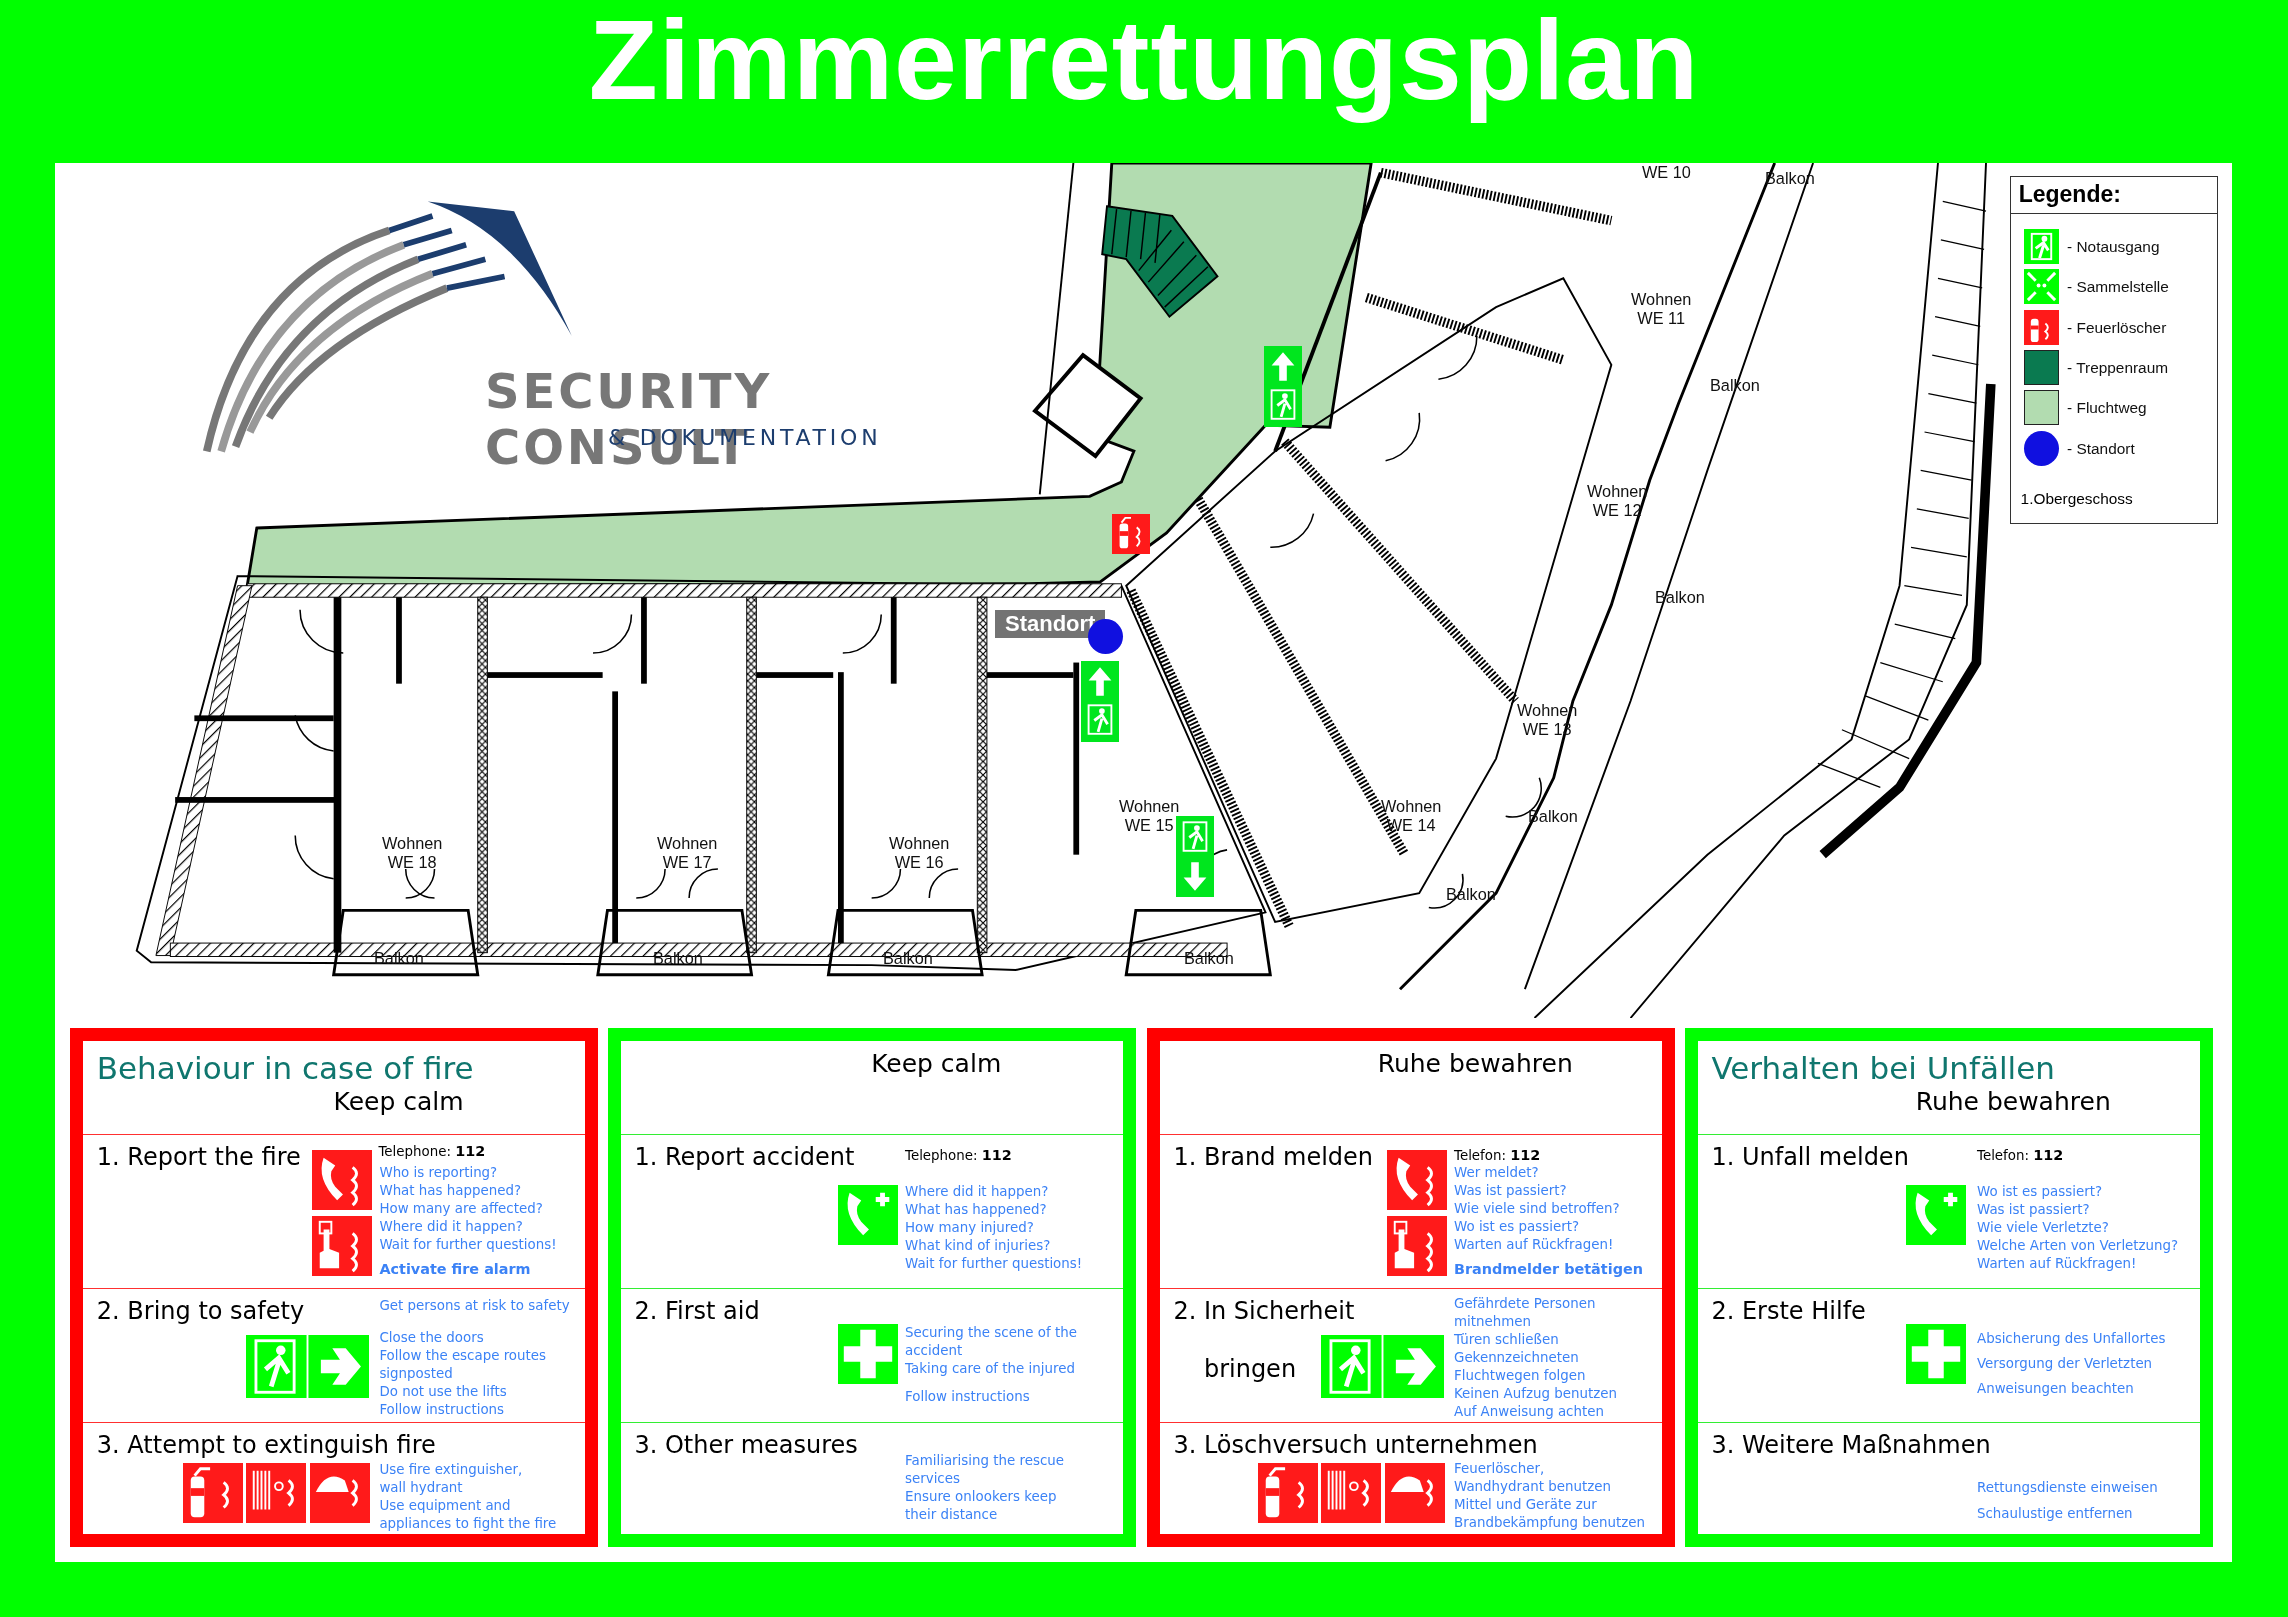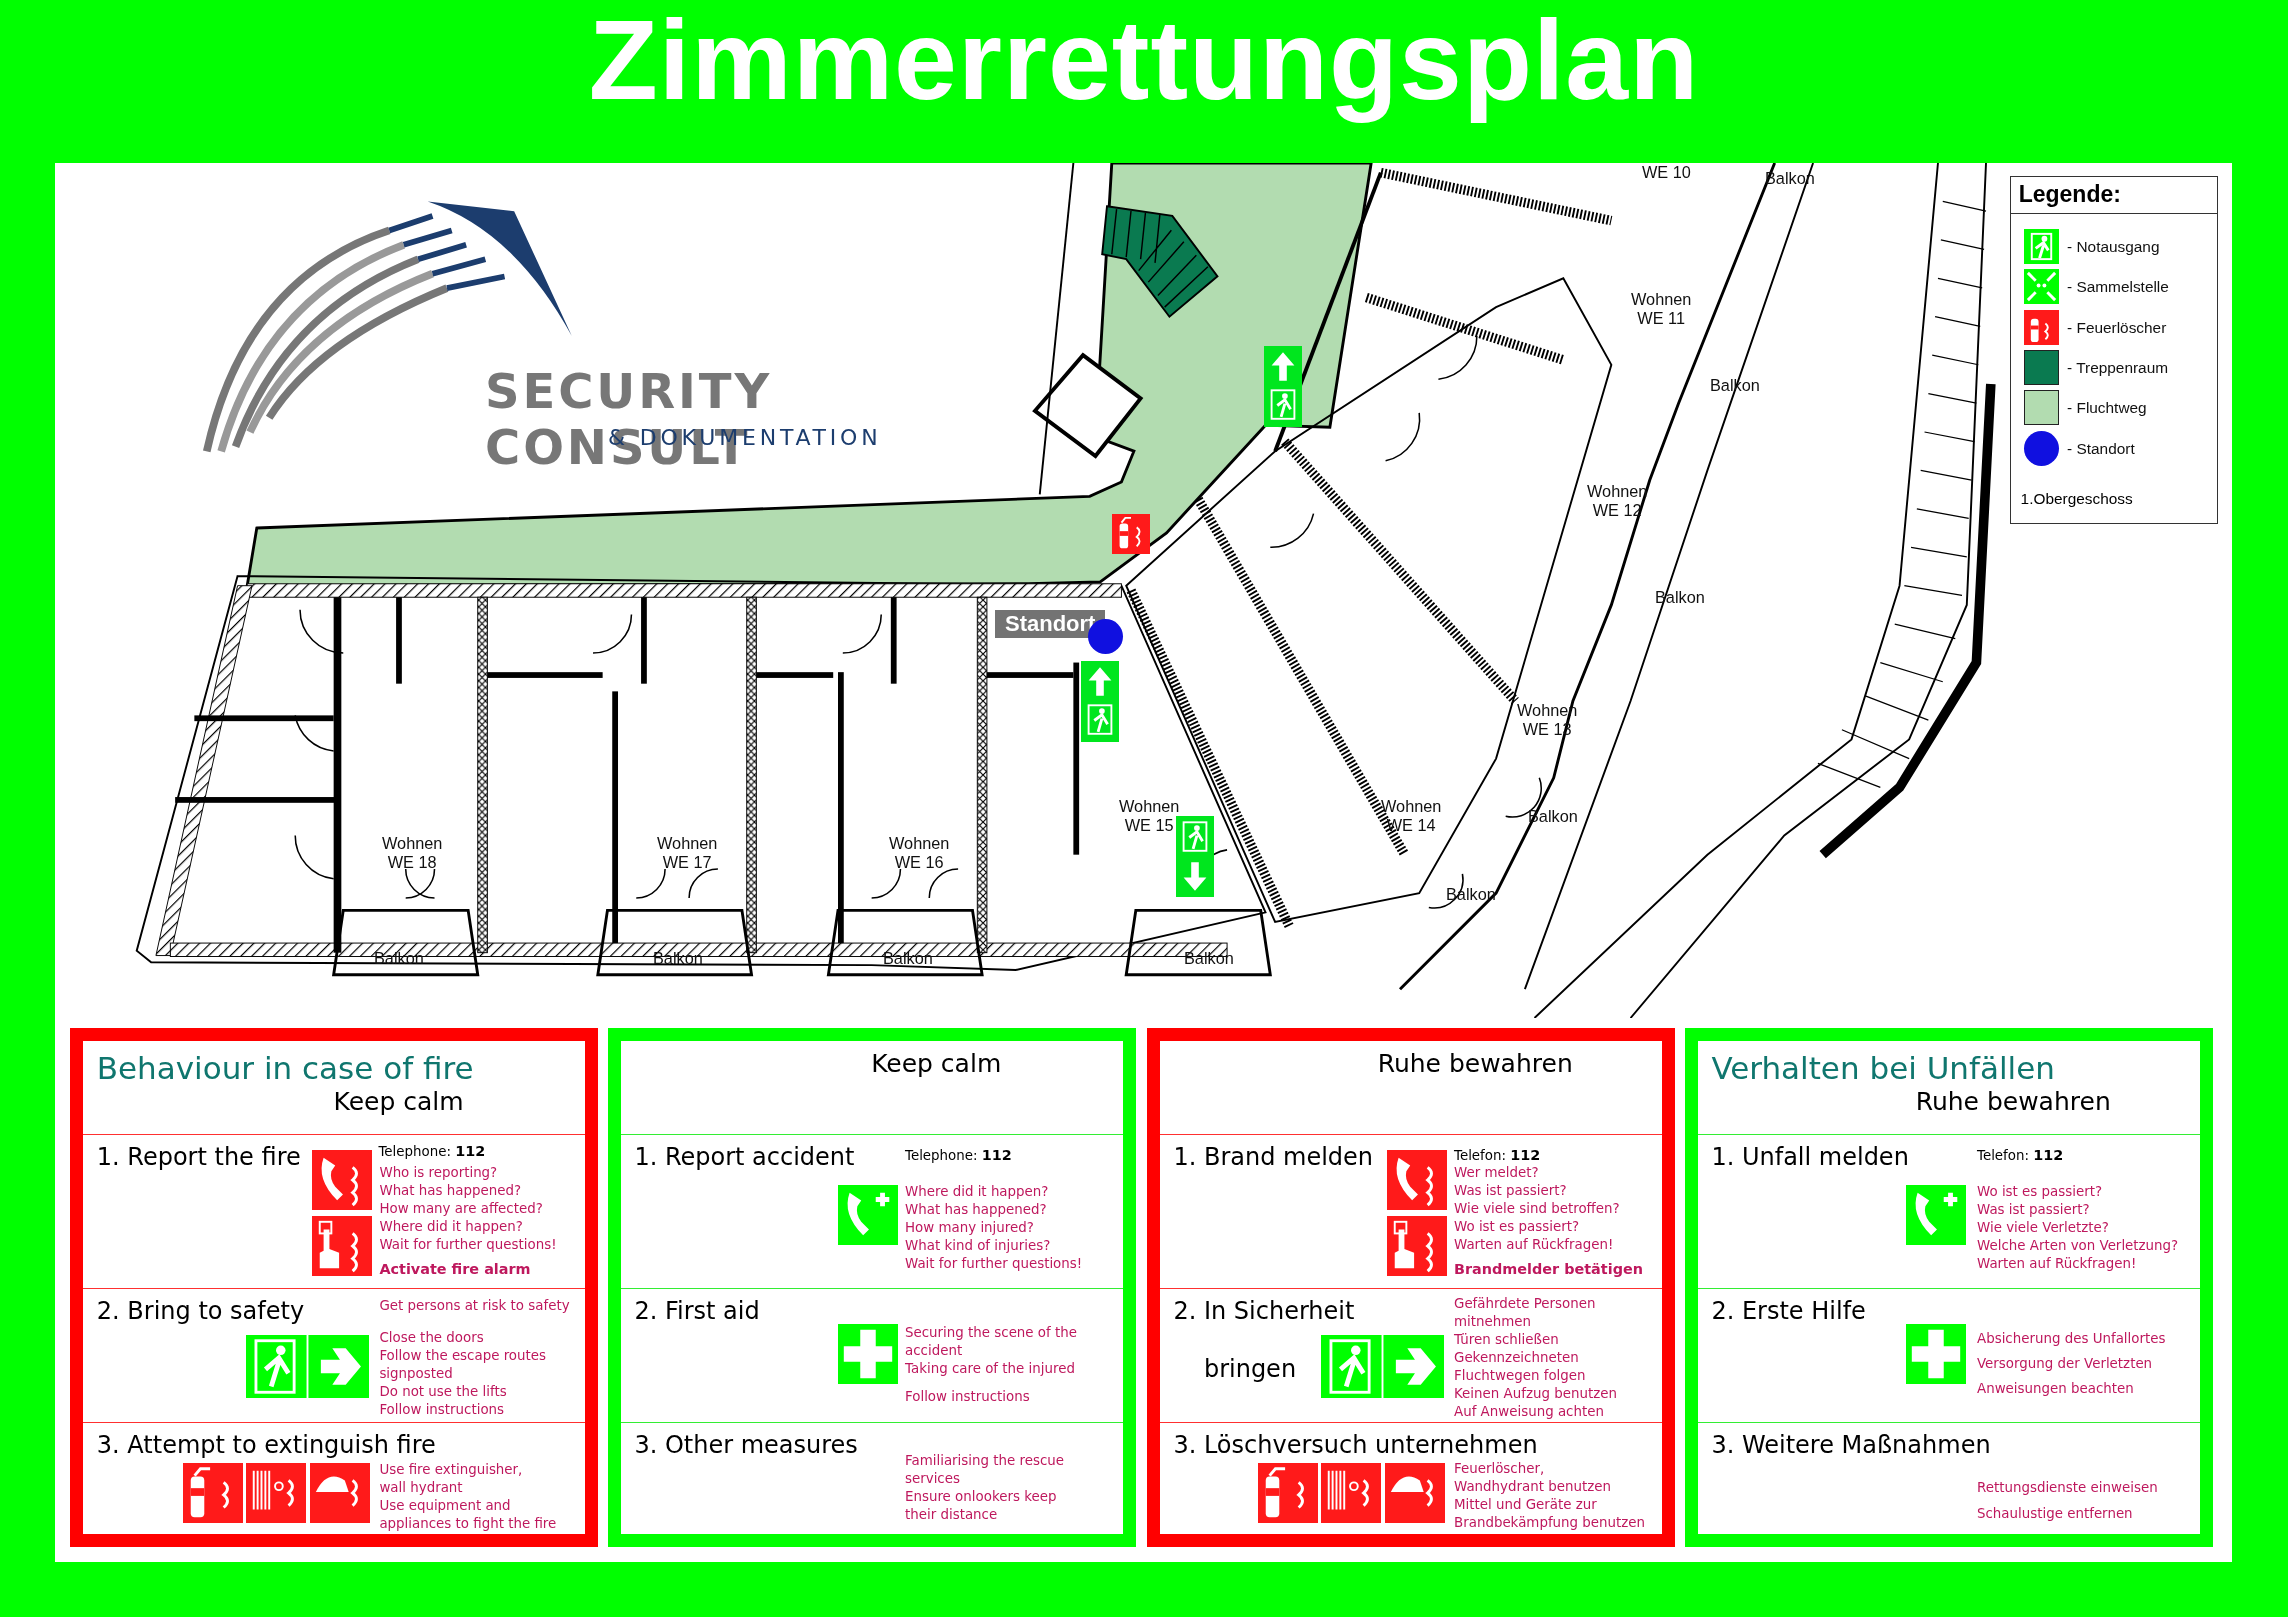--- a/index.html
+++ b/index.html
@@ -26,21 +26,21 @@
   .panel.green{border-color:#00ff00}
   .p-head{height:94px;border-bottom:1.9px solid;padding:7.7px 0 0 13.4px}
   .red .p-head,.red .p-sec{border-color:#ff3030}
   .green .p-head,.green .p-sec{border-color:#33ee33}
   .p-title{font-size:31px;color:#0f766e;line-height:38px}
   .p-sub{font-size:25px;color:#000;text-align:center;line-height:29px;padding-left:115px}
   .p-sec{position:relative;border-bottom:1.9px solid}
   .p-sec:last-child{border-bottom:none}
   .s1{height:154px}.s2{height:134px}.s3{height:113px}
   .sec-h{position:absolute;left:13.4px;top:7.7px;font-size:24px;color:#000;line-height:29px;white-space:pre}
-  .sec-lines{position:absolute;font-size:13.4px;color:#be185d;line-height:18px}
+  .sec-lines{position:absolute;font-size:13.4px;color:#3b82f6;line-height:18px}
   .sec-lines .bold{font-weight:bold;font-size:14.4px}
   .tel{position:absolute;font-size:13.4px;color:#000}
   .tel b{font-size:14.4px}
   .ico{position:absolute;width:60px;height:60px}
   .ico.r{background:#ff1a1a}.ico.g{background:#00ff00}
   svg{display:block}
 </style>
 </head>
 <body>
 

